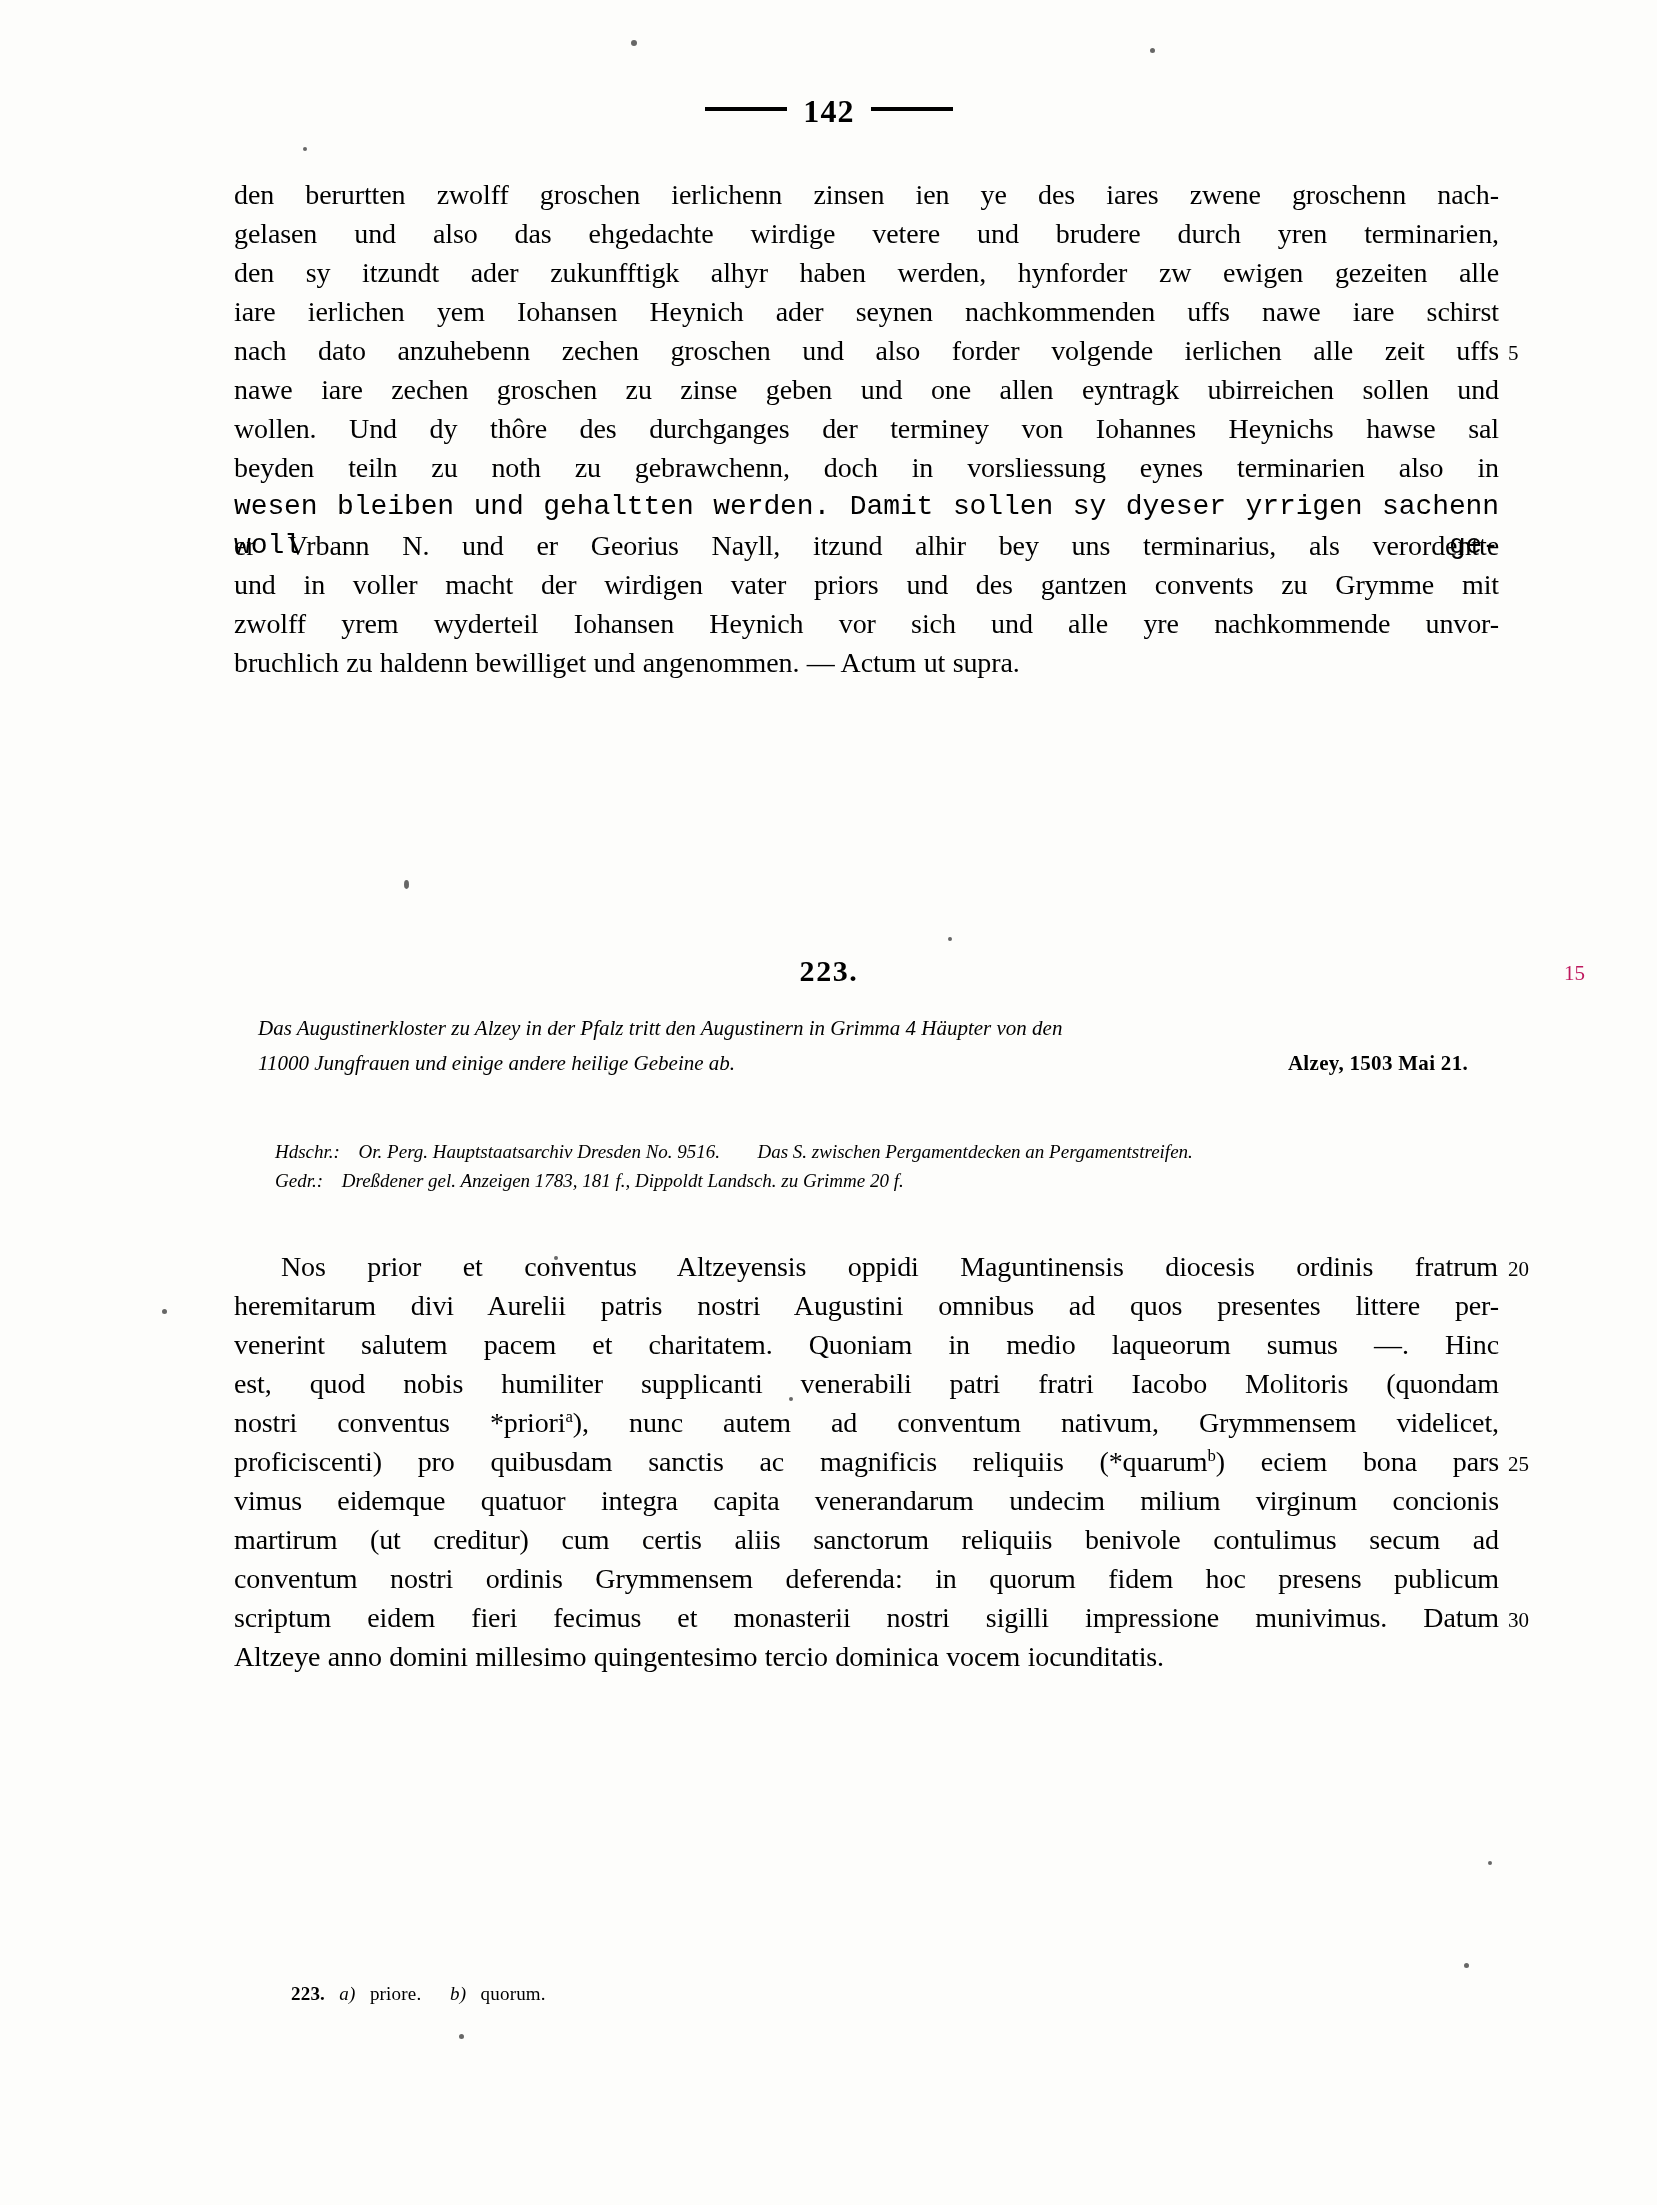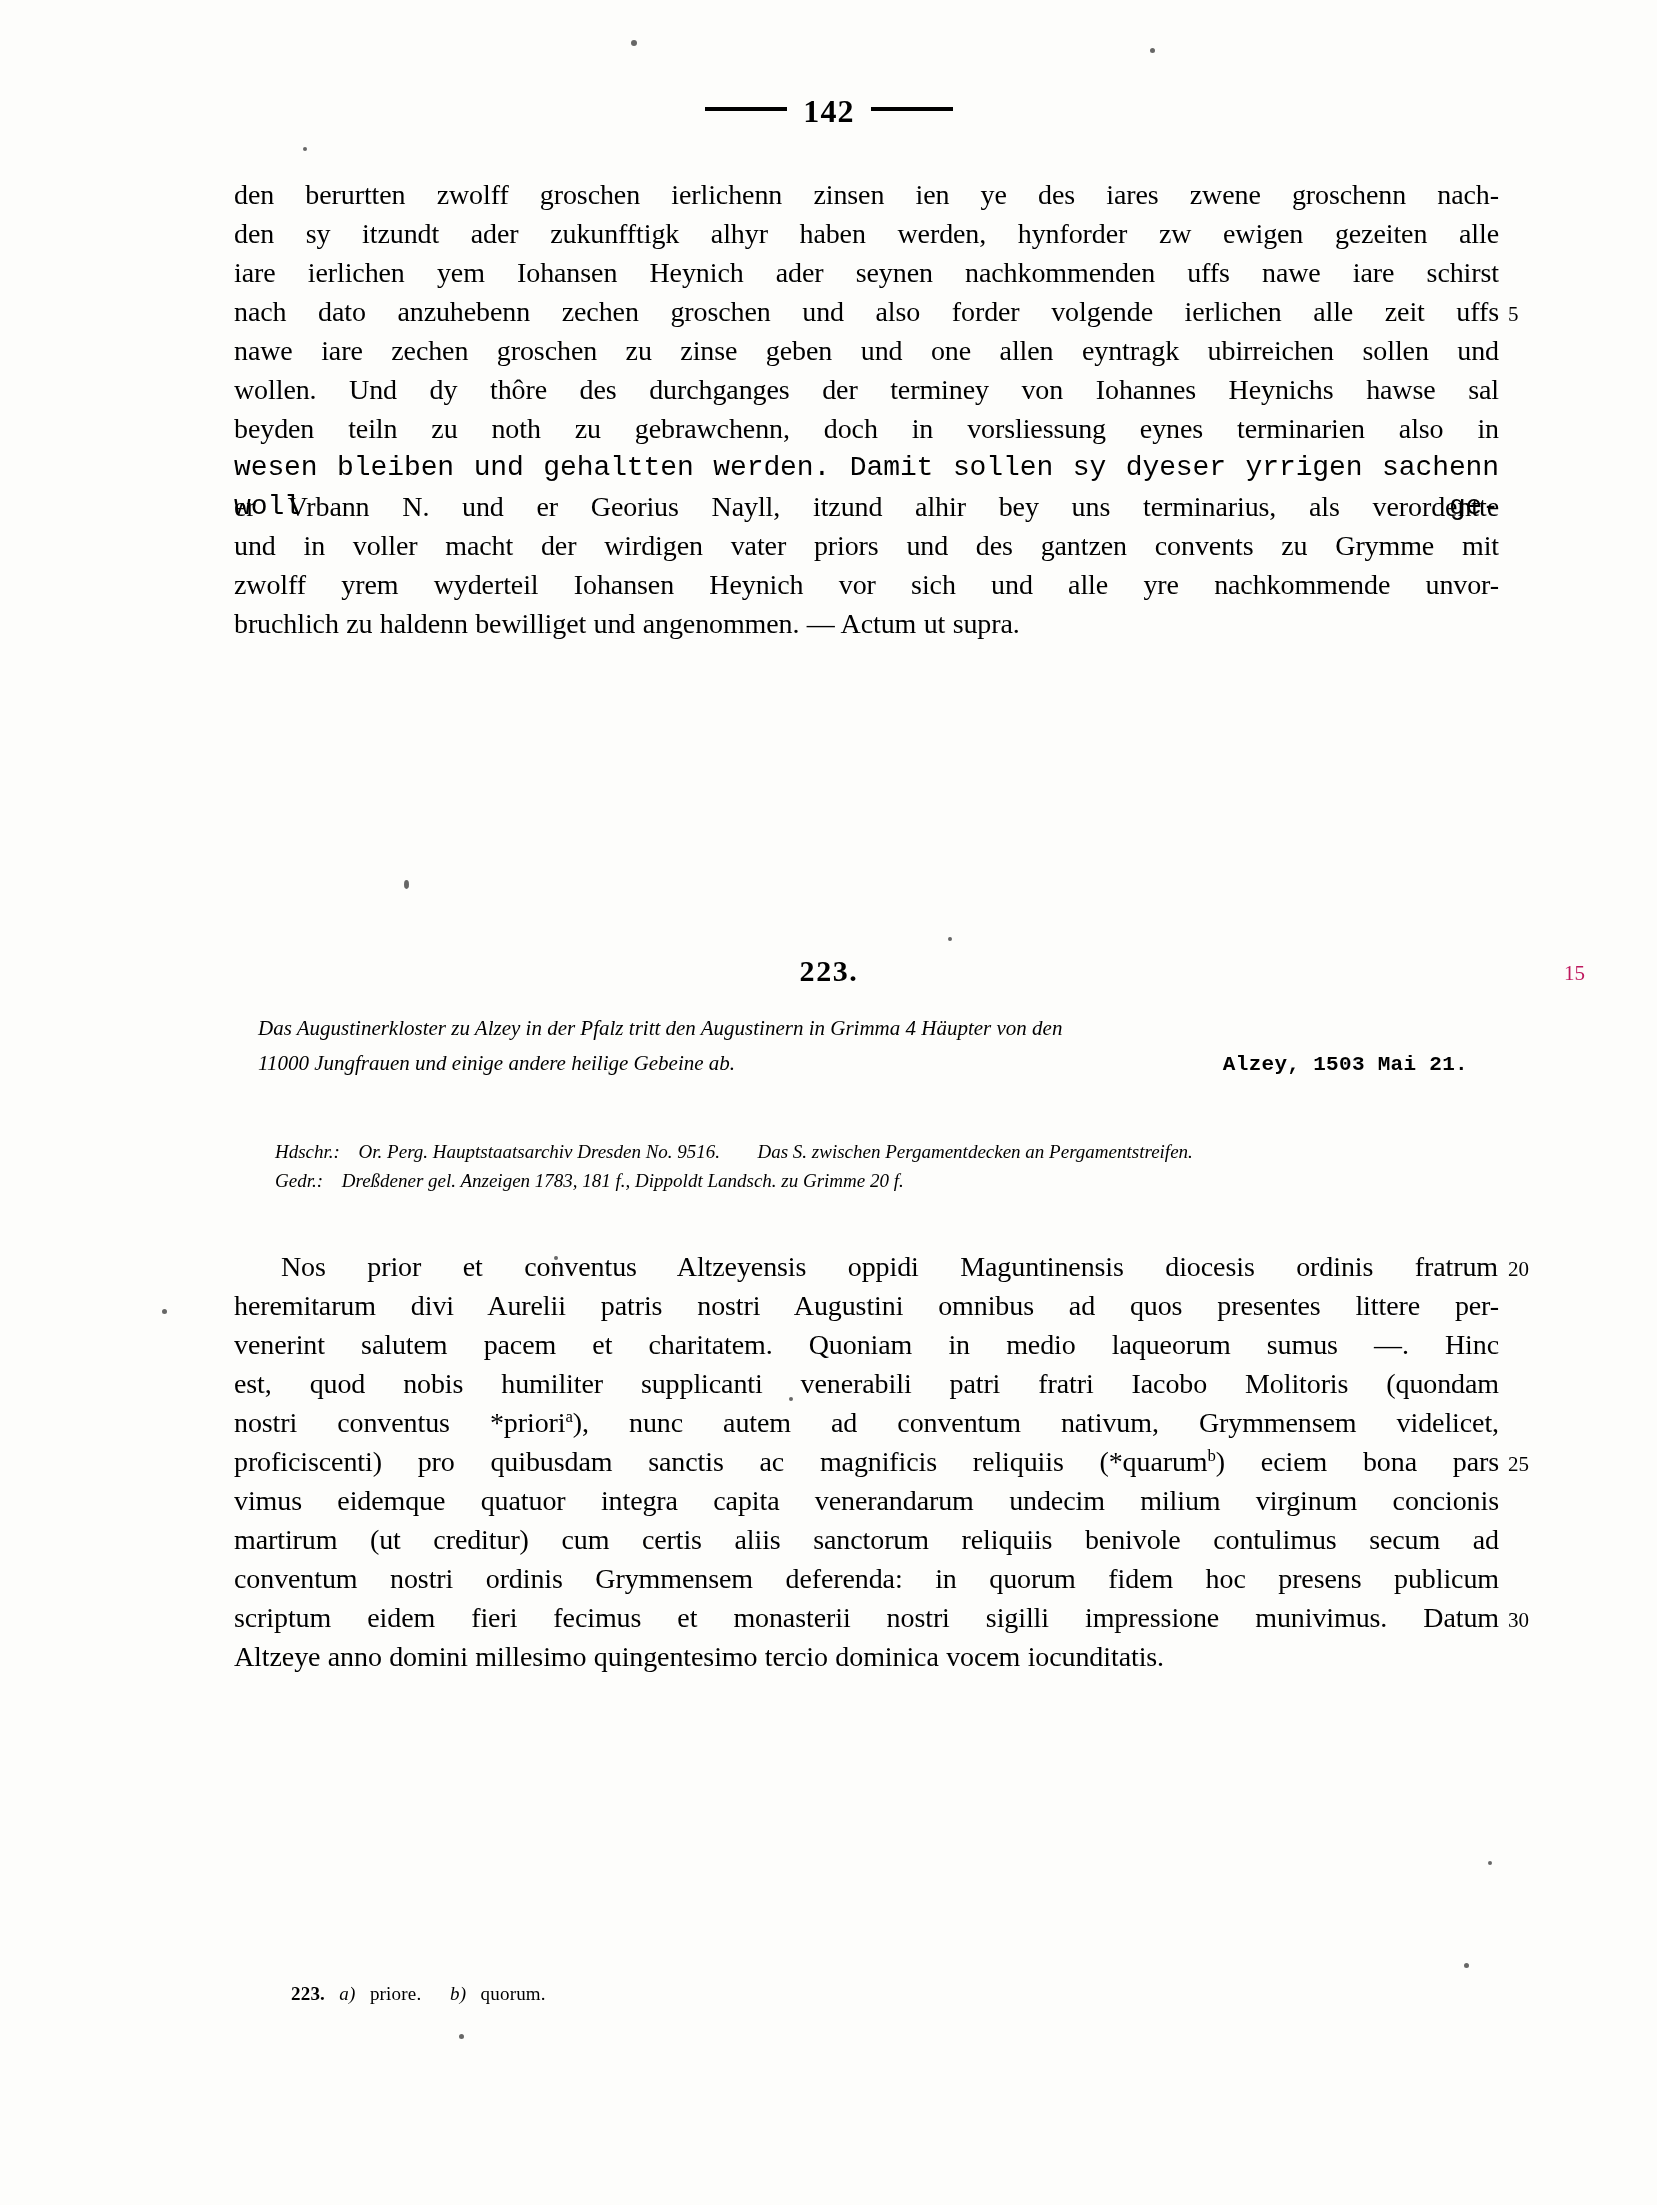--- a/index.html
+++ b/index.html
@@ -91,21 +91,20 @@
     font-style: italic;
     font-size: 21px;
     line-height: 35px;
     text-align: justify;
     text-align-last: left;
   }
   .regest .datum {
     font-style: normal;
     font-weight: bold;
     letter-spacing: 0.3px;
-    font-family: Liberation Mono, monospace;
   }
   .regest-l2 {
     display: flex;
     justify-content: space-between;
     align-items: baseline;
   }
   .regest-l2 .left { white-space: nowrap; }
   .regest-l2 .datum { padding-right: 44px; }
 
   
@@ -155,20 +154,21 @@
   <div class="speck" style="left:459px;top:2034px;width:5px;height:5px;"></div>
   <div class="speck" style="left:554px;top:1256px;width:3.8px;height:3.8px;"></div>
 
   <div class="runhead">
     <span class="rule"></span><span>142</span><span class="rule"></span>
   </div>
 
   <div class="textblock" style="top:175px;">
     <div class="para noindent" id="upper-para">
         <div style="height: 39px; position: relative; white-space: nowrap;"><span style="display: inline-block; width: 1265px; text-align-last: justify; text-align: justify; white-space: normal; overflow: hidden;">den berurtten zwolff groschen ierlichenn zinsen ien ye des iares zwene groschenn nach-</span></div>
+        <div style="height: 39px; position: relative; white-space: nowrap;"><span style="display: inline-block; width: 1265px; text-align-last: justify; text-align: justify; white-space: normal; overflow: hidden;">gelasen und also das ehgedachte wirdige vetere und brudere durch yren terminarien,</span></div>
         <div style="height: 39px; position: relative; white-space: nowrap;"><span style="display: inline-block; width: 1265px; text-align-last: justify; text-align: justify; white-space: normal; overflow: hidden;">den sy itzundt ader zukunfftigk alhyr haben werden, hynforder zw ewigen gezeiten alle</span></div>
         <div style="height: 39px; position: relative; white-space: nowrap;"><span style="display: inline-block; width: 1265px; text-align-last: justify; text-align: justify; white-space: normal; overflow: hidden;">iare ierlichen yem Iohansen Heynich ader seynen nachkommenden uffs nawe iare schirst</span></div>
         <div style="height: 39px; position: relative; white-space: nowrap;"><span style="display: inline-block; width: 1265px; text-align-last: justify; text-align: justify; white-space: normal; overflow: hidden;">nach dato anzuhebenn zechen groschen und also forder volgende ierlichen alle zeit uffs</span><span style="position: absolute; left: 1274px; top: 3.3px; font-size: 21px;">5</span></div>
         <div style="height: 39px; position: relative; white-space: nowrap;"><span style="display: inline-block; width: 1265px; text-align-last: justify; text-align: justify; white-space: normal; overflow: hidden;">nawe iare zechen groschen zu zinse geben und one allen eyntragk ubirreichen sollen und</span></div>
         <div style="height: 39px; position: relative; white-space: nowrap;"><span style="display: inline-block; width: 1265px; text-align-last: justify; text-align: justify; white-space: normal; overflow: hidden;">wollen.  Und dy thôre des durchganges der terminey von Iohannes Heynichs hawse sal</span></div>
         <div style="height: 39px; position: relative; white-space: nowrap;"><span style="display: inline-block; width: 1265px; text-align-last: justify; text-align: justify; white-space: normal; overflow: hidden;">beyden teiln zu noth zu gebrawchenn, doch in vorsliessung eynes terminarien also in</span></div>
         <div style="height: 39px; position: relative; white-space: nowrap; font-family: Liberation Mono, monospace;"><span style="display: inline-block; width: 1265px; text-align-last: justify; text-align: justify; white-space: normal; overflow: hidden;">wesen bleiben und gehaltten werden.  Damit sollen sy dyeser yrrigen sachenn woll ge-</span></div>
         <div style="height: 39px; position: relative; white-space: nowrap;"><span style="display: inline-block; width: 1265px; text-align-last: justify; text-align: justify; white-space: normal; overflow: hidden;">er Vrbann N. und er Georius Nayll, itzund alhir bey uns terminarius, als verordentte</span></div>
         <div style="height: 39px; position: relative; white-space: nowrap;"><span style="display: inline-block; width: 1265px; text-align-last: justify; text-align: justify; white-space: normal; overflow: hidden;">und in voller macht der wirdigen vater priors und des gantzen convents zu Grymme mit</span></div>
         <div style="height: 39px; position: relative; white-space: nowrap;"><span style="display: inline-block; width: 1265px; text-align-last: justify; text-align: justify; white-space: normal; overflow: hidden;">zwolff yrem wyderteil Iohansen Heynich vor sich und alle yre nachkommende unvor-</span></div>

